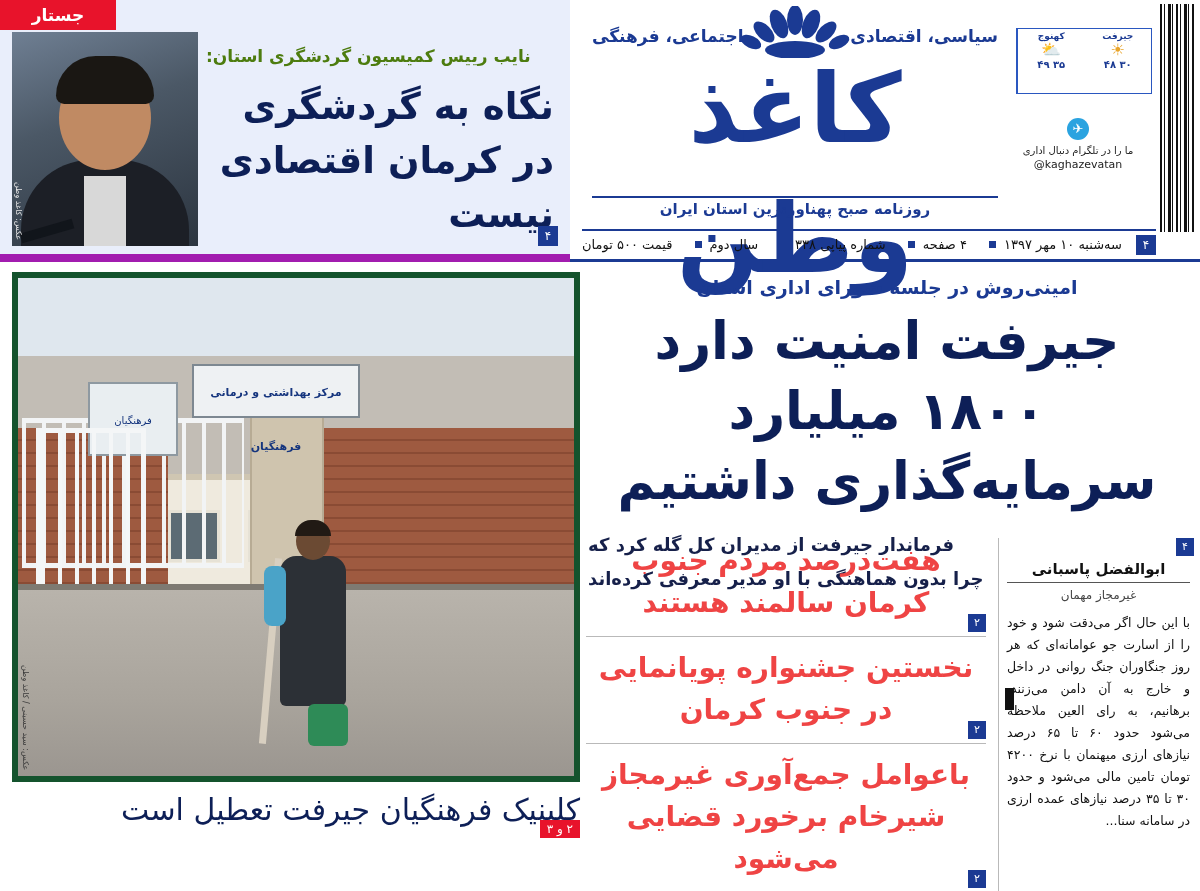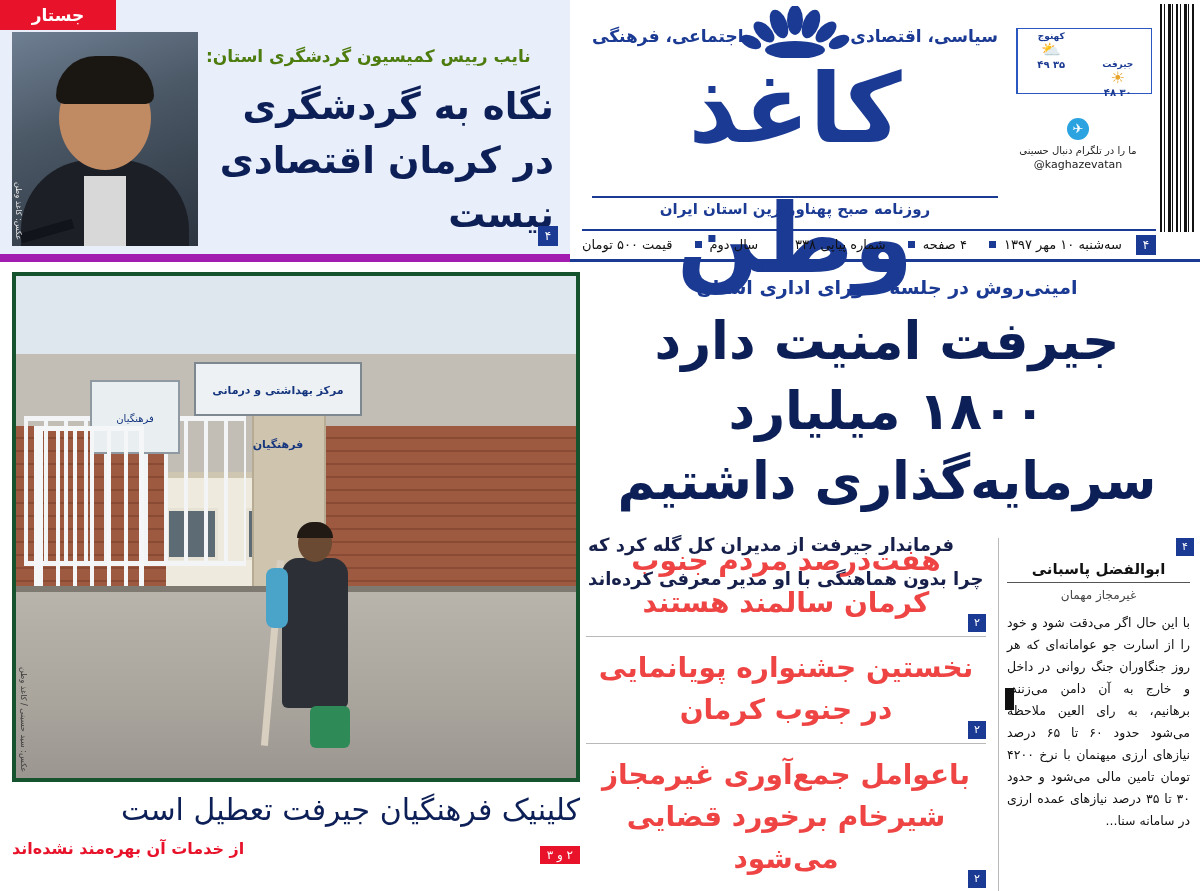--- a/index.html
+++ b/index.html
@@ -40,21 +40,21 @@
     position: absolute; top: 28px; right: 48px;
     width: 136px; height: 66px;
     border: 1px solid #2a57c0;
     display: flex; flex-direction: row;
   }
   .weather-cell {
     flex: 1; position: relative;
     border-left: 1px solid #2a57c0;
     text-align: center;
   }
-  .weather-cell:first-child { border-left: none; margin-top: 28px; }
+  .weather-cell:first-child { border-left: none; }
   .weather-city {
     font-size: 9px; color: #1b3a93; margin-top: 2px; font-weight: bold;
   }
   .weather-ico { font-size: 16px; color: #e8a42b; line-height: 18px; }
   .weather-temps {
     font-size: 10px; color: #1b3a93; direction: ltr; font-weight: bold;
   }
   .telegram-row {
     position: absolute; top: 118px; right: 52px;
     width: 140px; text-align: center;
@@ -202,21 +202,21 @@
     font-size: 18px; color: #16204a; text-align: left;
     line-height: 34px; margin-top: 12px; font-weight: bold;
   }
 
   
   .photo-main {
     position: absolute; top: 272px; left: 12px;
     width: 568px; height: 510px;
     background: #9fb6c9;
     overflow: hidden;
-    border: 4px solid #14532d;
+    border: 6px solid #14532d;
   }
   .pm-sky { position: absolute; top: 0; left: 0; width: 100%; height: 96px; background: #dfe7ee; }
   .pm-wall {
     position: absolute; top: 78px; left: 0; width: 100%; height: 244px;
     background: #c2bdb5;
   }
   .pm-brick-l {
     position: absolute; top: 150px; right: 0; width: 260px; height: 170px;
     background: repeating-linear-gradient(to bottom,#9e5a40 0,#9e5a40 11px,#8a4b34 11px,#8a4b34 13px);
   }
@@ -392,21 +392,21 @@
         </div>
         <div class="weather-cell">
           <div class="weather-city">کهنوج</div>
           <div class="weather-ico">⛅</div>
           <div class="weather-temps">۴۹ ۳۵</div>
         </div>
       </div>
 
       <div class="telegram-row">
         <span class="tg-icon">✈</span>
-        <div class="tg-text">ما را در تلگرام دنبال حسینی</div>
+        <div class="tg-text">ما را در تلگرام دنبال اداری</div>
         <div class="tg-handle">@kaghazevatan</div>
       </div>
 
       <div class="logo-wrap">
         <svg class="logo-flower" viewBox="0 0 120 52">
           <g fill="#1b3a93">
             <ellipse cx="60" cy="44" rx="30" ry="9"></ellipse>
             <ellipse cx="60" cy="14" rx="8" ry="15"></ellipse>
             <ellipse cx="44" cy="18" rx="8" ry="15" transform="rotate(-22 44 18)"></ellipse>
             <ellipse cx="76" cy="18" rx="8" ry="15" transform="rotate(22 76 18)"></ellipse>
@@ -502,21 +502,20 @@
     <div class="pm-person-arm"></div>
     <div class="pm-person-head"></div>
     <div class="pm-person-hair"></div>
     <div class="pm-boot"></div>
     <div class="pm-credit-v">عکس: سید حسینی / کاغذ وطن</div>
   </div>
 
   <div class="photo-caption">
     <div class="pc-title">کلینیک فرهنگیان جیرفت تعطیل است</div>
     <div class="pc-sub">
-      <div>از خدمات آن بهره‌مند نشده‌اند</div>
     </div>
     <div class="pc-pagenum">۲ و ۳</div>
   </div>
 
   <div class="lower">
 
     <div class="col-note">
       <div class="col-note-pagenum">۴</div>
       <span class="note-author">ابوالفضل پاسبانی</span>
       <div class="note-kicker">غیرمجاز مهمان</div>

